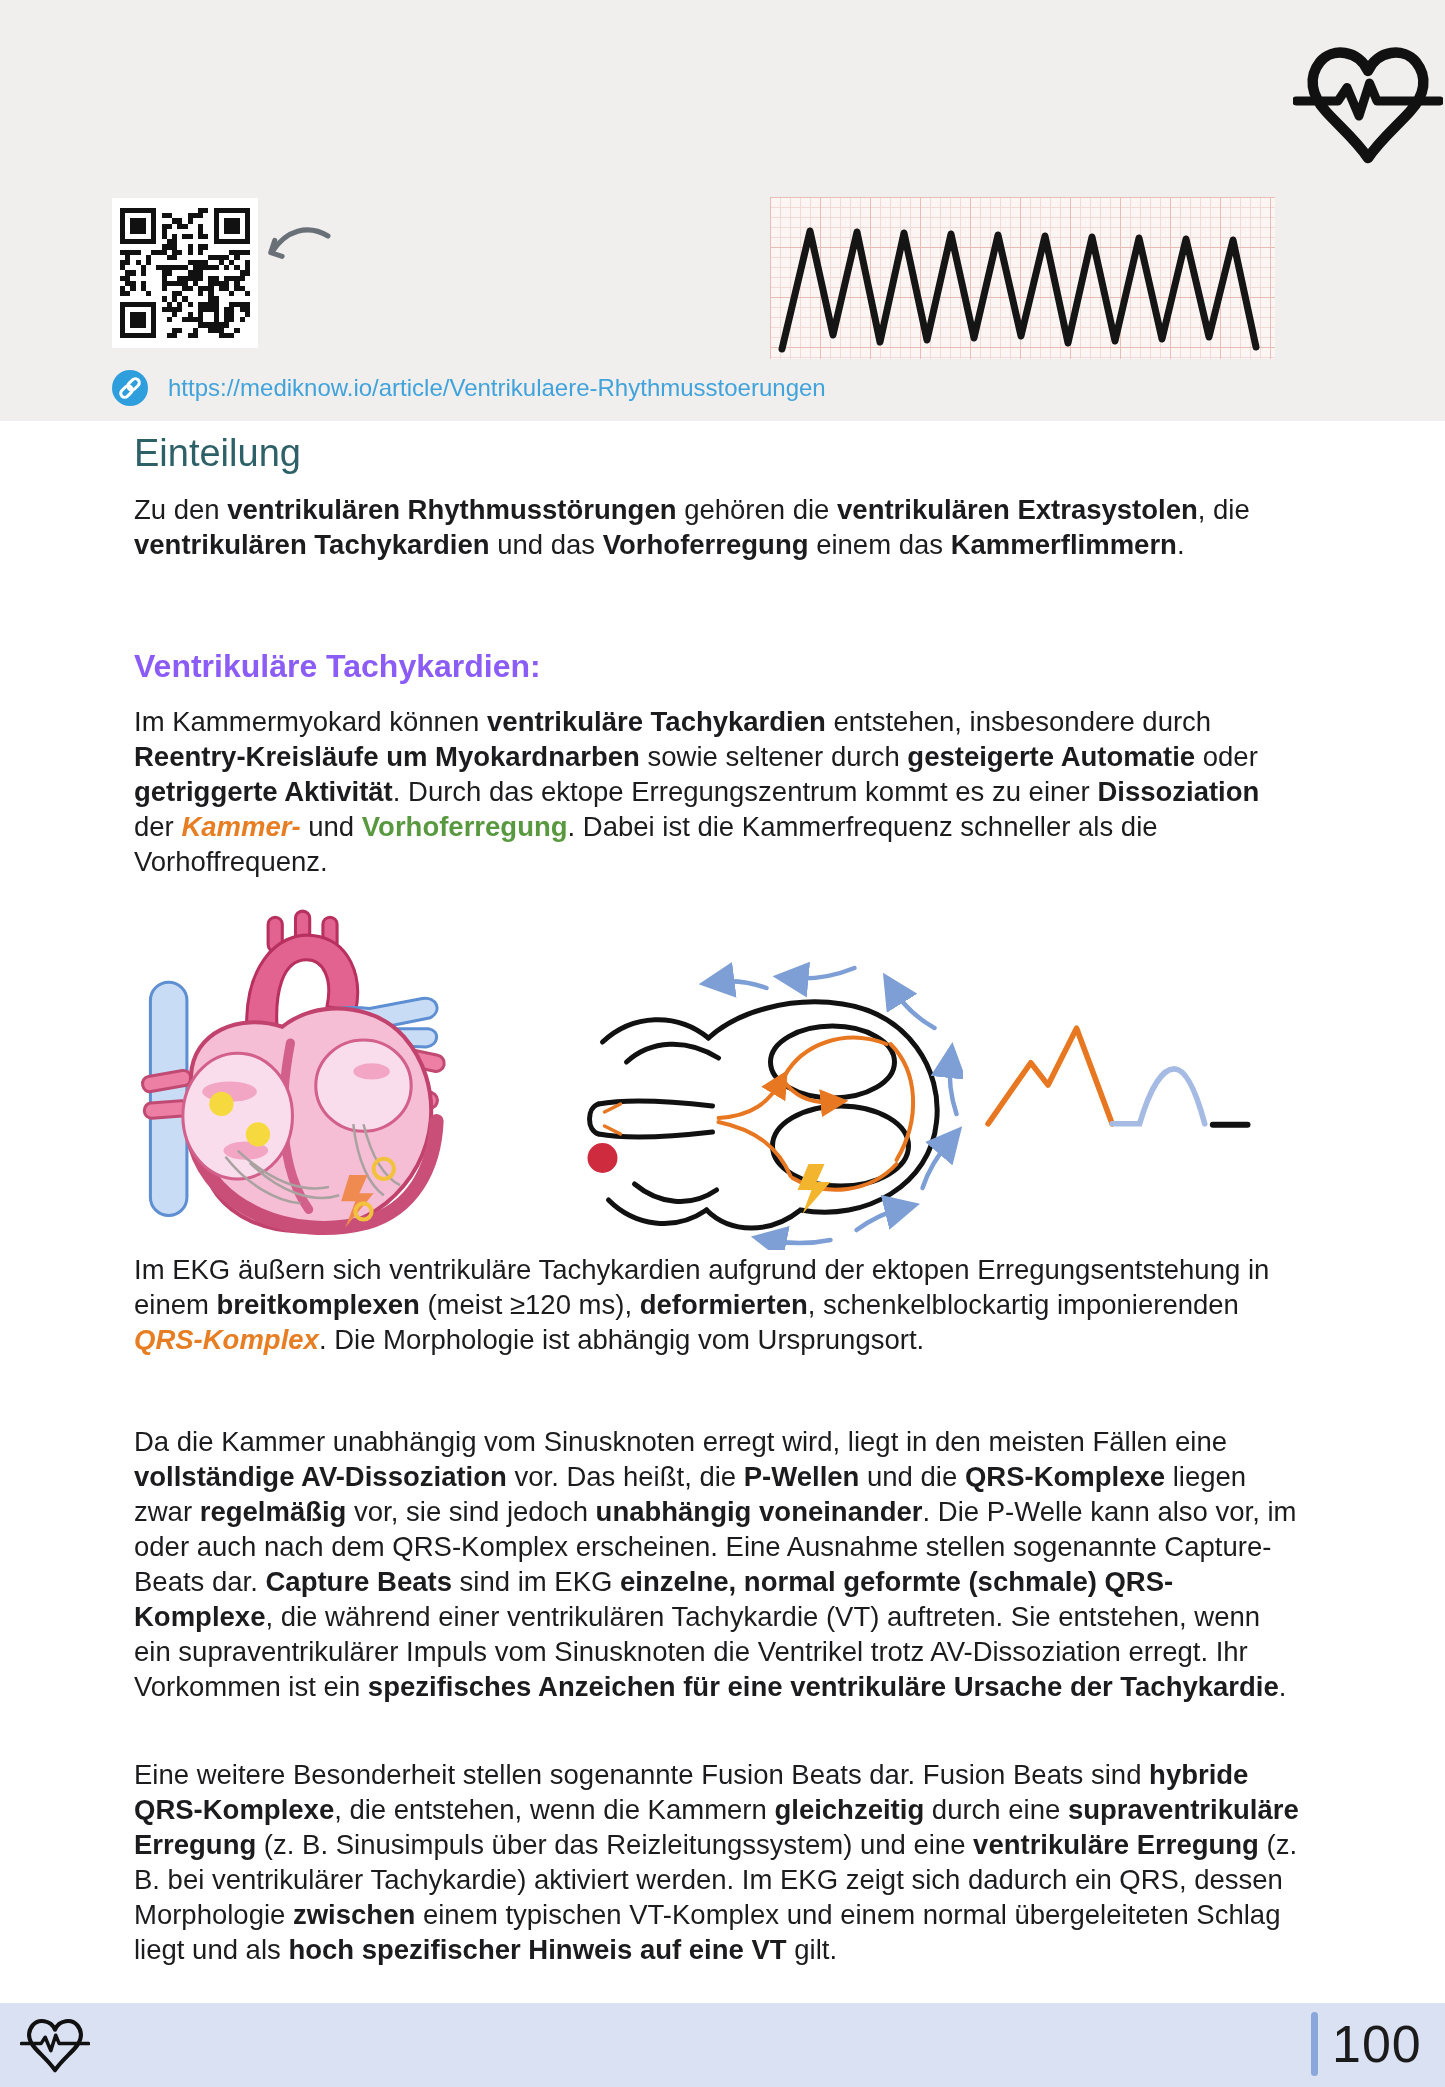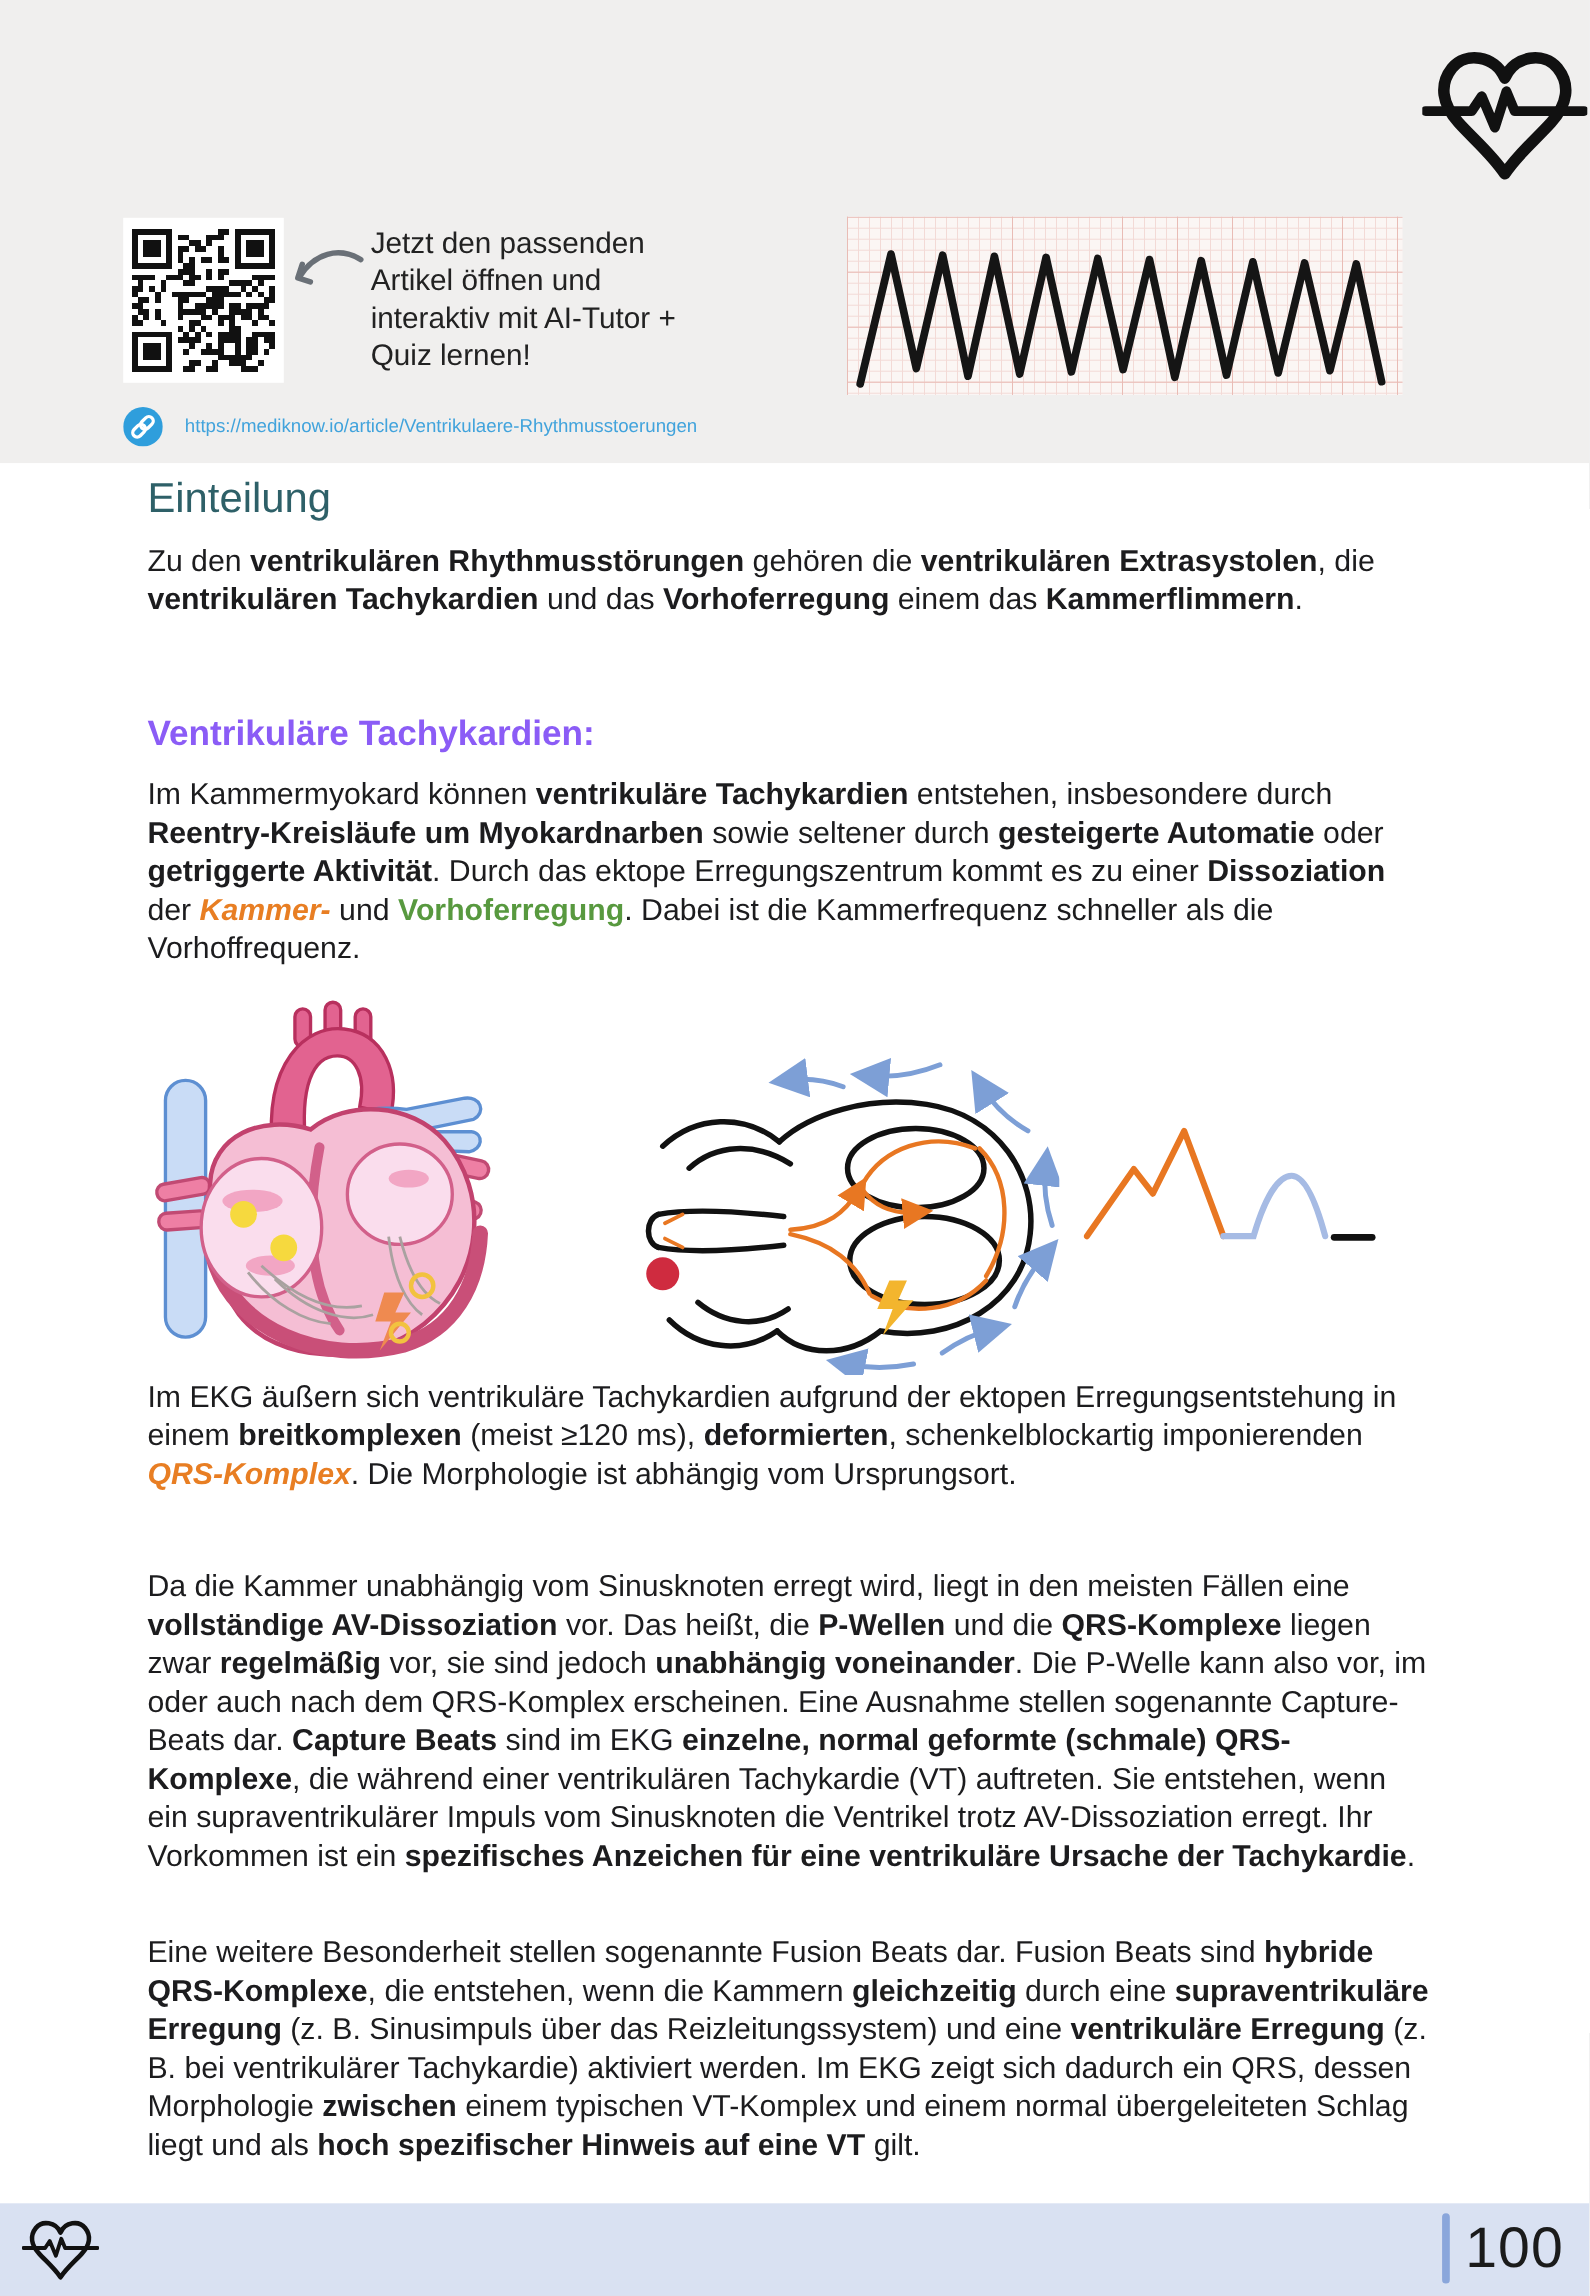--- a/index.html
+++ b/index.html
@@ -18,21 +18,21 @@
   .ecg-strip{position:absolute;left:770px;top:197px;width:505px;height:162px;background:#fbf6f4;
      background-image:
        linear-gradient(var(--gridBold) 1px,transparent 1px),
        linear-gradient(90deg,var(--gridBold) 1px,transparent 1px),
        linear-gradient(var(--gridFine) 1px,transparent 1px),
        linear-gradient(90deg,var(--gridFine) 1px,transparent 1px);
      background-size:50px 50px,50px 50px,10px 10px,10px 10px;}
   .ecg-strip svg{position:absolute;left:0;top:0;width:100%;height:100%;}
   .link-row{position:absolute;left:112px;top:368px;height:40px;display:flex;align-items:center;}
   .link-icon{width:36px;height:36px;margin-right:20px;}
-  .link-url{font-size:17px;color:var(--link);text-decoration:none;}
+  .link-url{font-size:24px;color:var(--link);text-decoration:none;}
   
   .h-teal{position:absolute;left:134px;top:432px;font-size:38px;font-weight:400;color:var(--teal);margin:0;}
   .para{position:absolute;left:134px;width:1165px;font-size:27.5px;line-height:35px;margin:0;}
   .para .b{font-weight:700;}
   .para .orange{color:var(--orange);font-style:italic;}
   .para .green{color:var(--green);}
   .h-sub{position:absolute;left:134px;top:648px;font-size:32px;font-weight:700;color:#8b5cf6;margin:0;
          text-decoration-thickness:2.5px;text-underline-offset:5px;}
   
   .fig{position:absolute;}
@@ -365,24 +365,20 @@
           <rect x="20" y="24" width="1" height="1" fill="#111"></rect>
           <rect x="21" y="24" width="1" height="1" fill="#111"></rect>
         </svg>
     </div>
 
     <svg class="qr-arrow" viewBox="0 0 72 48">
       <path d="M66,14 C46,2 24,8 10,30" fill="none" stroke="#6a7077" stroke-width="5" stroke-linecap="round"></path>
       <path d="M9,18 L9,31 L21,31" fill="none" stroke="#6a7077" stroke-width="5" stroke-linecap="round" stroke-linejoin="round" transform="rotate(18 10 30)"></path>
     </svg>
 
-    <div class="qr-caption">Jetzt den passenden
-Artikel öffnen und
-interaktiv mit AI-Tutor +
-Quiz lernen!</div>
 
     <div class="ecg-strip">
       <svg viewBox="0 0 505 162">
           <path id="vt-trace" fill="none" stroke="#151515" stroke-width="7" stroke-linecap="round" stroke-linejoin="round" d="M12,152 L40,34 L63,138 L87,35 L110,145 L134,36 L157,143 L181,37 L204,141 L228,38 L251,139 L275,39 L298,146 L322,40 L345,144 L369,41 L392,142 L416,42 L439,140 L463,43 L486,150"></path>
         </svg>
     </div>
 
     <div class="link-row">
       <svg class="link-icon" viewBox="0 0 36 36">
         <circle cx="18" cy="18" r="18" fill="#2f9edc"></circle>

